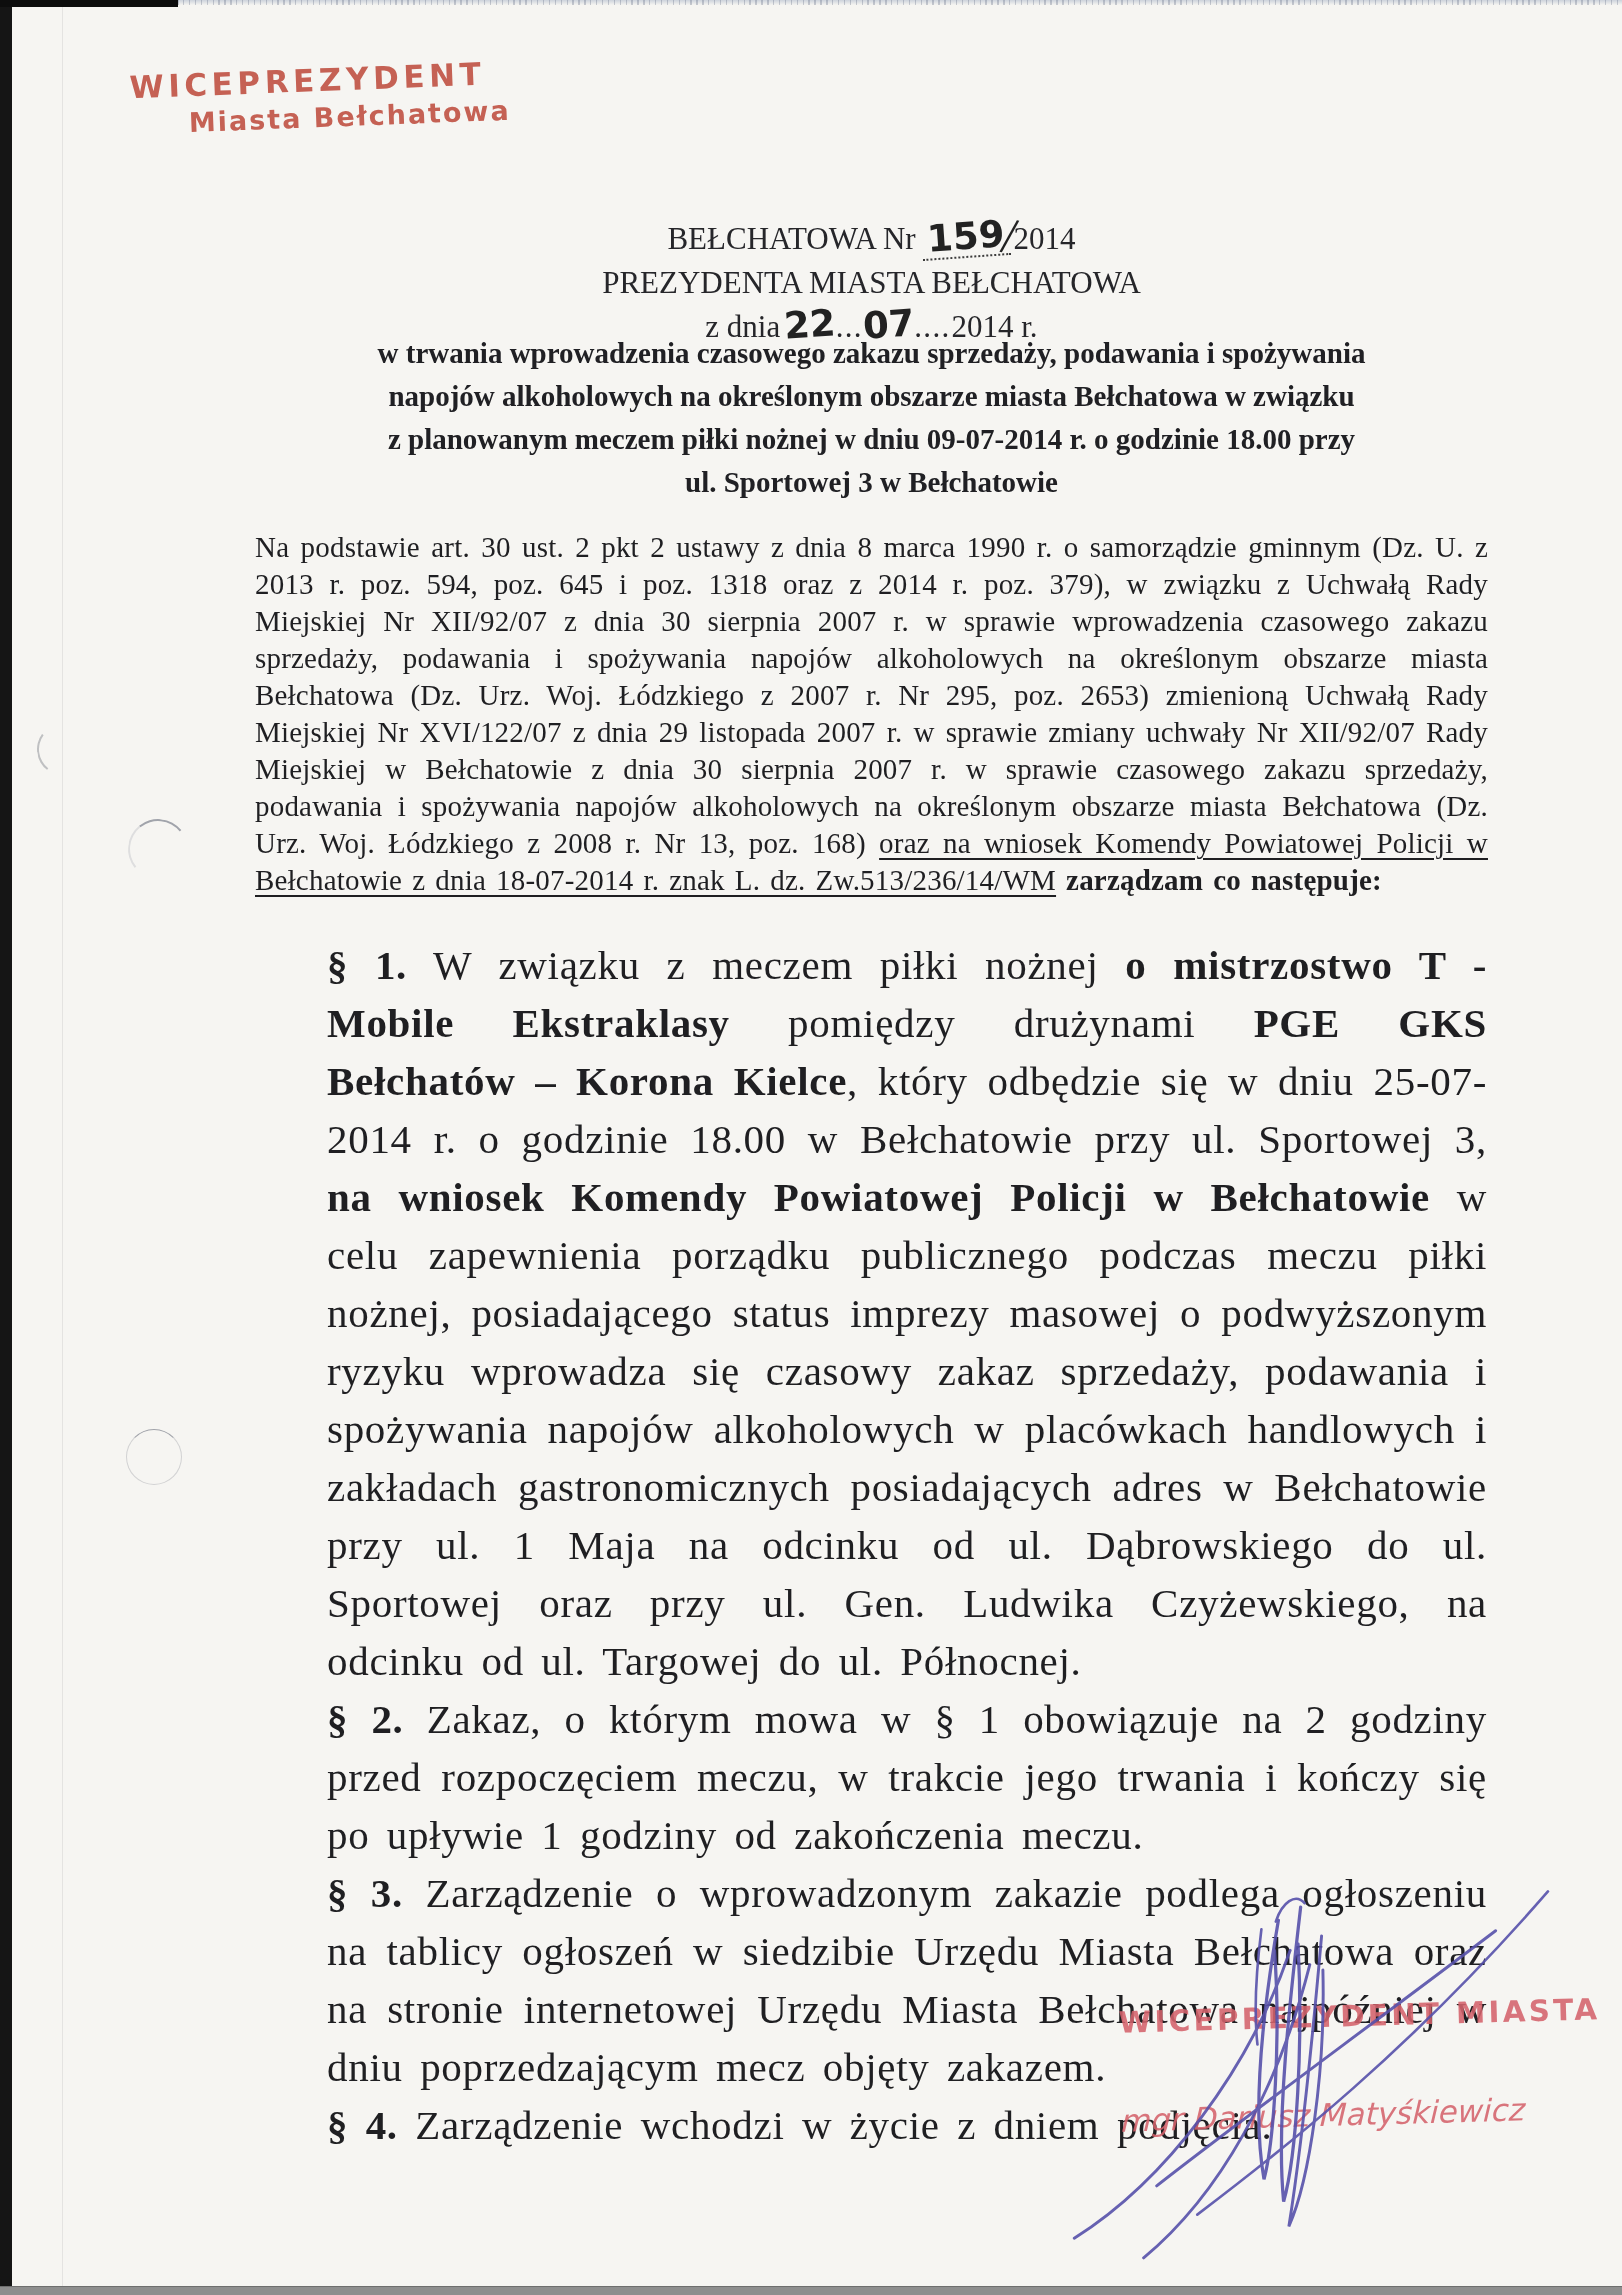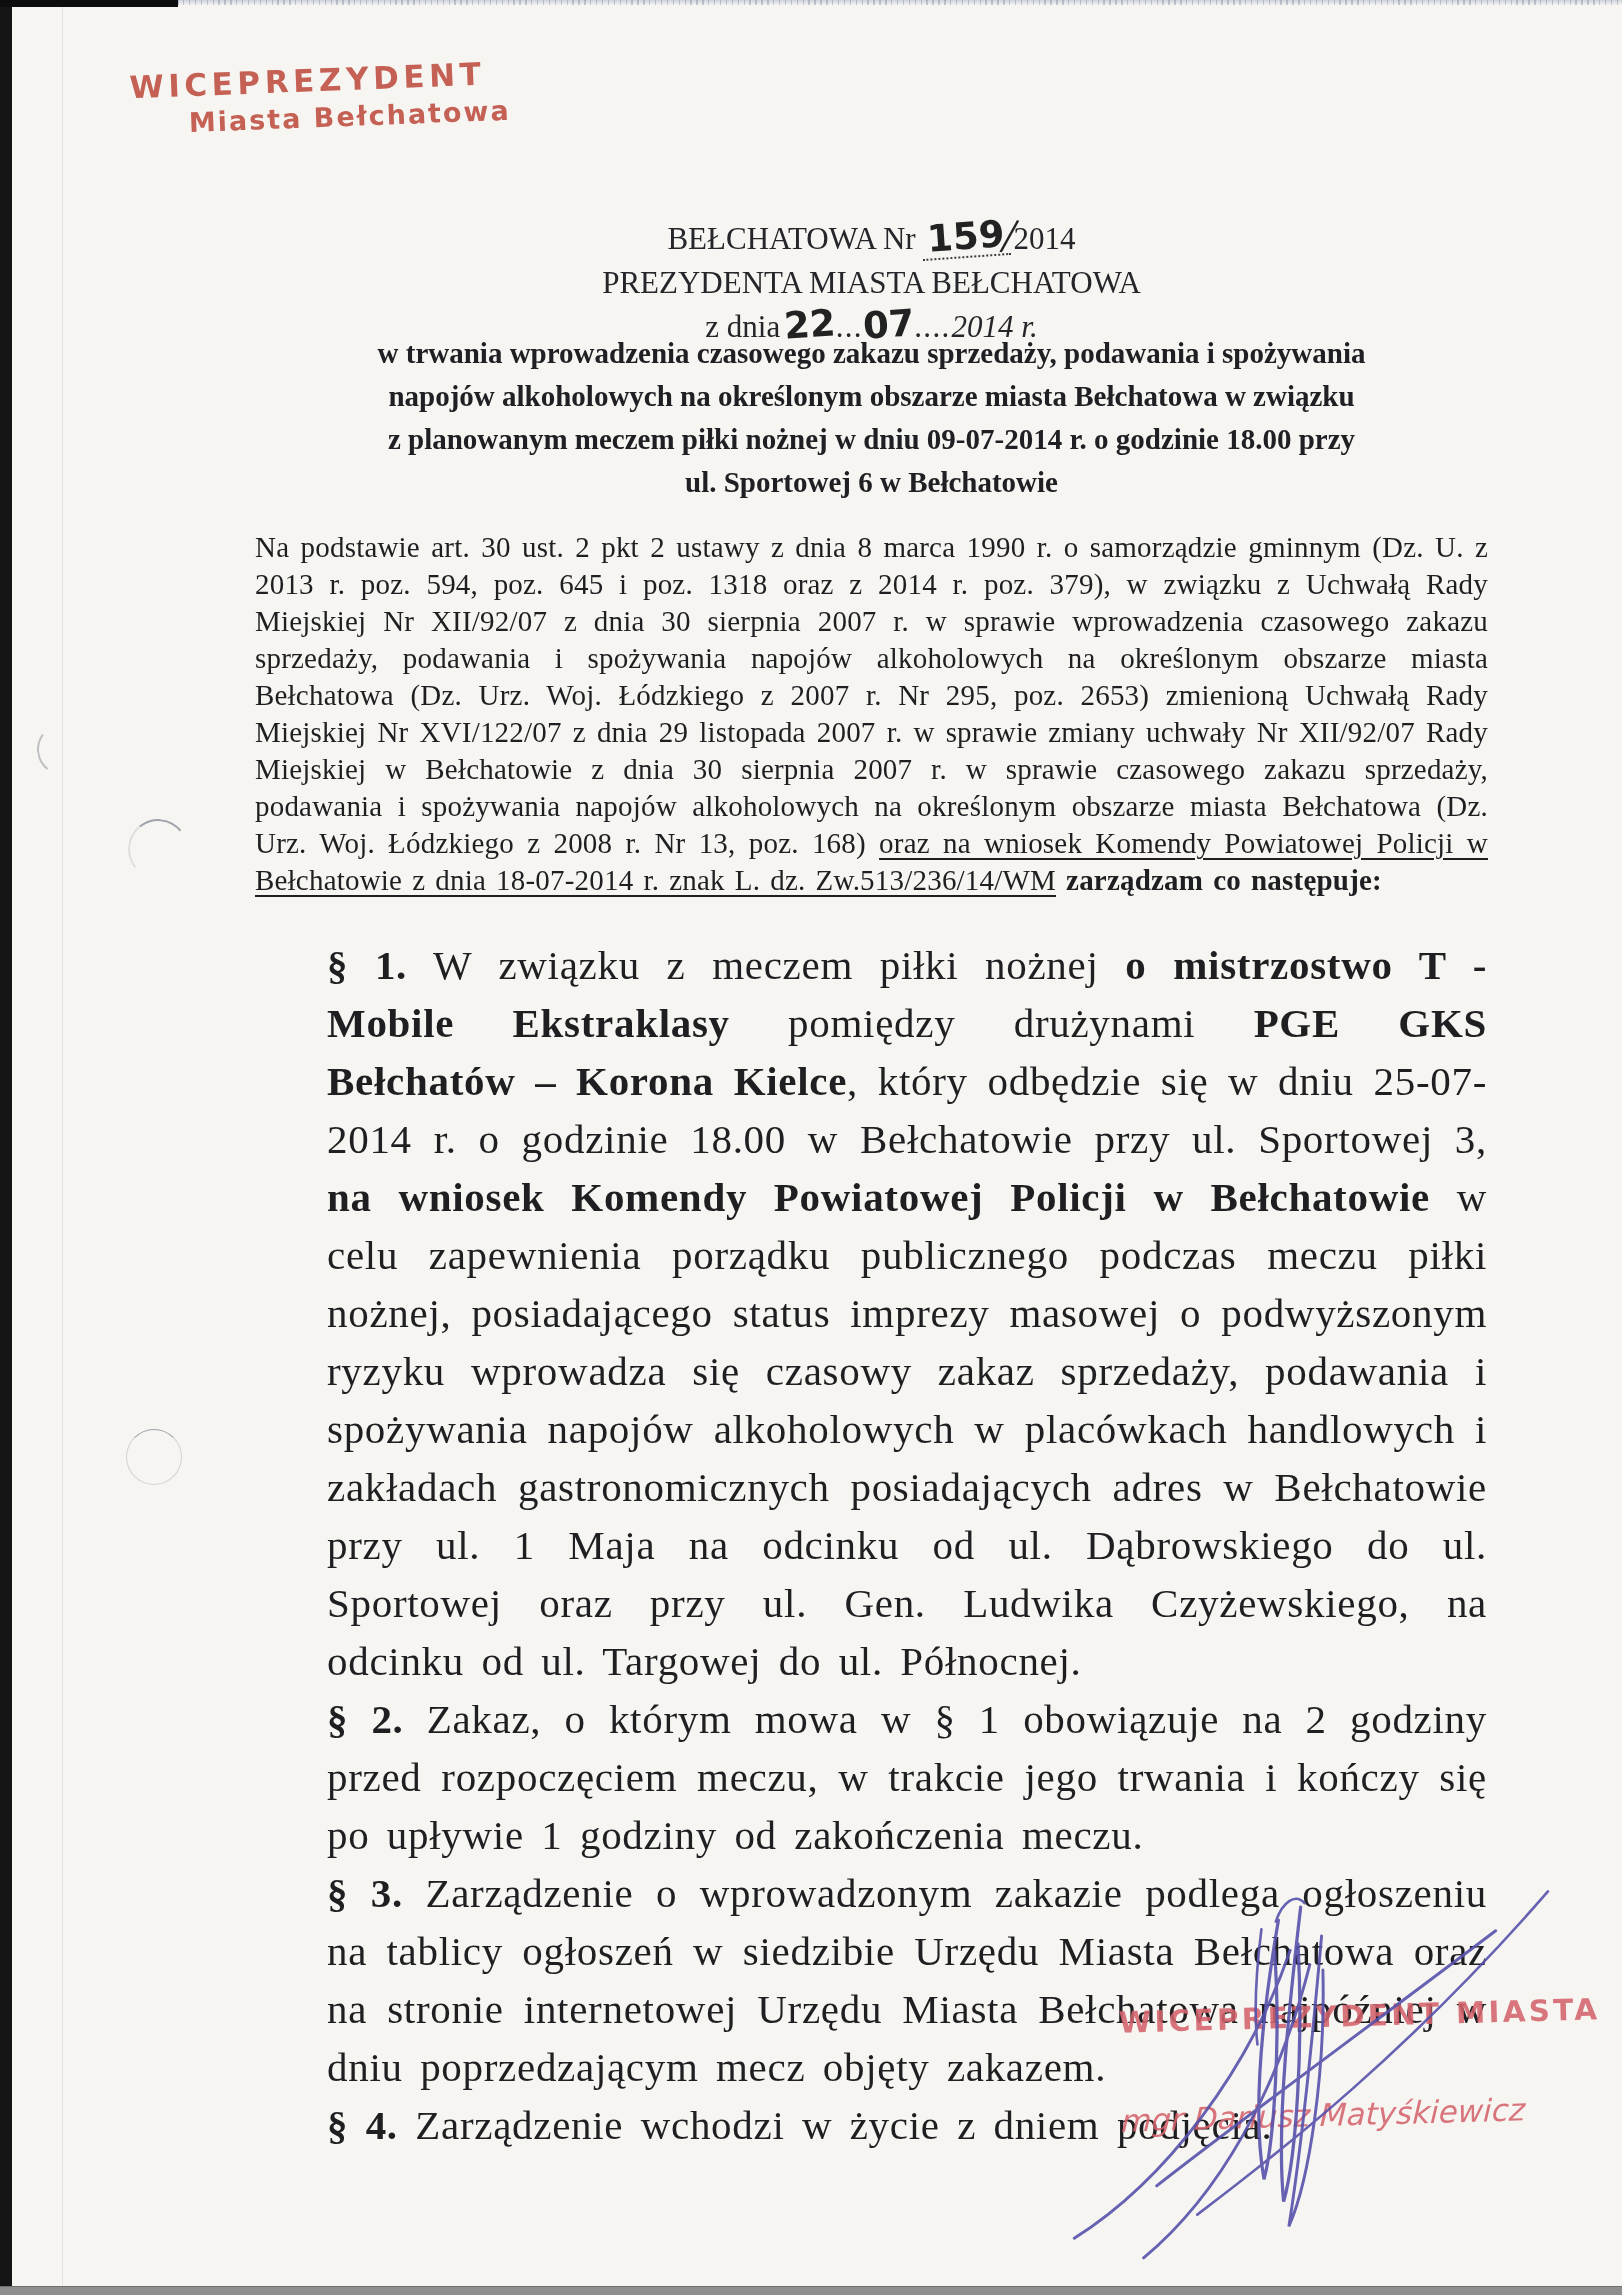--- a/index.html
+++ b/index.html
@@ -77,28 +77,28 @@
   <div class="edge-bottom"></div>
 
   <div class="stamp-top" style="color:#c15547;">
     <div class="l1">WICEPREZYDENT</div>
     <div class="l2">Miasta Bełchatowa</div>
   </div>
 
   <div class="title-block">
     <div><span>BEŁCHATOWA Nr</span><span class="hw hw-seat" style="margin-left:6.5px;">159</span><span class="hw-slash">/</span><span>2014</span></div>
     <div>PREZYDENTA MIASTA BEŁCHATOWA</div>
-    <div><span>z dnia</span><span class="hw" style="margin-left:3.9px;">22</span><span class="dots">...</span><span class="hw">07</span><span class="dots">....</span><span style="margin-left:1px;font-style:italic;">2014 r.</span></div>
+    <div><span>z dnia</span><span class="hw" style="margin-left:3.9px;">22</span><span class="dots">...</span><span class="hw">07</span><span class="dots">....</span><span style="margin-left:1px;">2014 r.</span></div>
   </div>
 
   <div class="subject">
     <div>w trwania wprowadzenia czasowego zakazu sprzedaży, podawania i spożywania</div>
     <div>napojów alkoholowych na określonym obszarze miasta Bełchatowa w związku</div>
     <div>z planowanym meczem piłki nożnej w dniu 09-07-2014 r. o godzinie 18.00 przy</div>
-    <div>ul. Sportowej 6 w Bełchatowie</div>
+    <div>ul. Sportowej 3 w Bełchatowie</div>
   </div>
 
   <p class="preamble"><span>Na podstawie art. 30 ust. 2 pkt 2 ustawy z dnia 8 marca 1990 r. o samorządzie gminnym (Dz. U. z 2013 r. poz. 594, poz. 645 i poz. 1318 oraz z 2014 r. poz. 379), w związku z Uchwałą Rady Miejskiej Nr XII/92/07 z dnia 30 sierpnia 2007 r. w sprawie wprowadzenia czasowego zakazu sprzedaży, podawania i spożywania napojów alkoholowych na określonym obszarze miasta Bełchatowa (Dz. Urz. Woj. Łódzkiego z 2007 r. Nr 295, poz. 2653) zmienioną Uchwałą Rady Miejskiej Nr XVI/122/07 z dnia 29 listopada 2007 r. w sprawie zmiany uchwały Nr XII/92/07 Rady Miejskiej w Bełchatowie z dnia 30 sierpnia 2007 r. w sprawie czasowego zakazu sprzedaży, podawania i spożywania napojów alkoholowych na określonym obszarze miasta Bełchatowa (Dz. Urz. Woj. Łódzkiego z 2008 r. Nr 13, poz. 168) </span><span class="u">oraz na wniosek Komendy Powiatowej Policji w Bełchatowie z dnia 18-07-2014 r. znak L. dz. Zw.513/236/14/WM</span><span class="b"> zarządzam co następuje:</span></p>
 
   <div class="sections">
     <p><span class="b">§ 1.</span><span> W związku z meczem piłki nożnej </span><span class="b">o mistrzostwo T - Mobile Ekstraklasy</span><span> pomiędzy drużynami </span><span class="b">PGE GKS Bełchatów – Korona Kielce</span><span>, który odbędzie się w dniu 25-07-2014 r. o godzinie 18.00 w Bełchatowie przy ul. Sportowej 3, </span><span class="b">na wniosek Komendy Powiatowej Policji w Bełchatowie</span><span> w celu zapewnienia porządku publicznego podczas meczu piłki nożnej, posiadającego status imprezy masowej o podwyższonym ryzyku wprowadza się czasowy zakaz sprzedaży, podawania i spożywania napojów alkoholowych w placówkach handlowych i zakładach gastronomicznych posiadających adres w Bełchatowie przy ul. 1 Maja na odcinku od ul. Dąbrowskiego do ul. Sportowej oraz przy ul. Gen. Ludwika Czyżewskiego, na odcinku od ul. Targowej do ul. Północnej.</span></p>
     <p><span class="b">§ 2.</span><span> Zakaz, o którym mowa w § 1 obowiązuje na 2 godziny przed rozpoczęciem meczu, w trakcie jego trwania i kończy się po upływie 1 godziny od zakończenia meczu.</span></p>
     <p><span class="b">§ 3.</span><span> Zarządzenie o wprowadzonym zakazie podlega ogłoszeniu na tablicy ogłoszeń w siedzibie Urzędu Miasta Bełchatowa oraz na stronie internetowej Urzędu Miasta Bełchatowa najpóźniej w dniu poprzedzającym mecz objęty zakazem.</span></p>
     <p><span class="b">§ 4.</span><span> Zarządzenie wchodzi w życie z dniem podjęcia.</span></p>
   </div>

